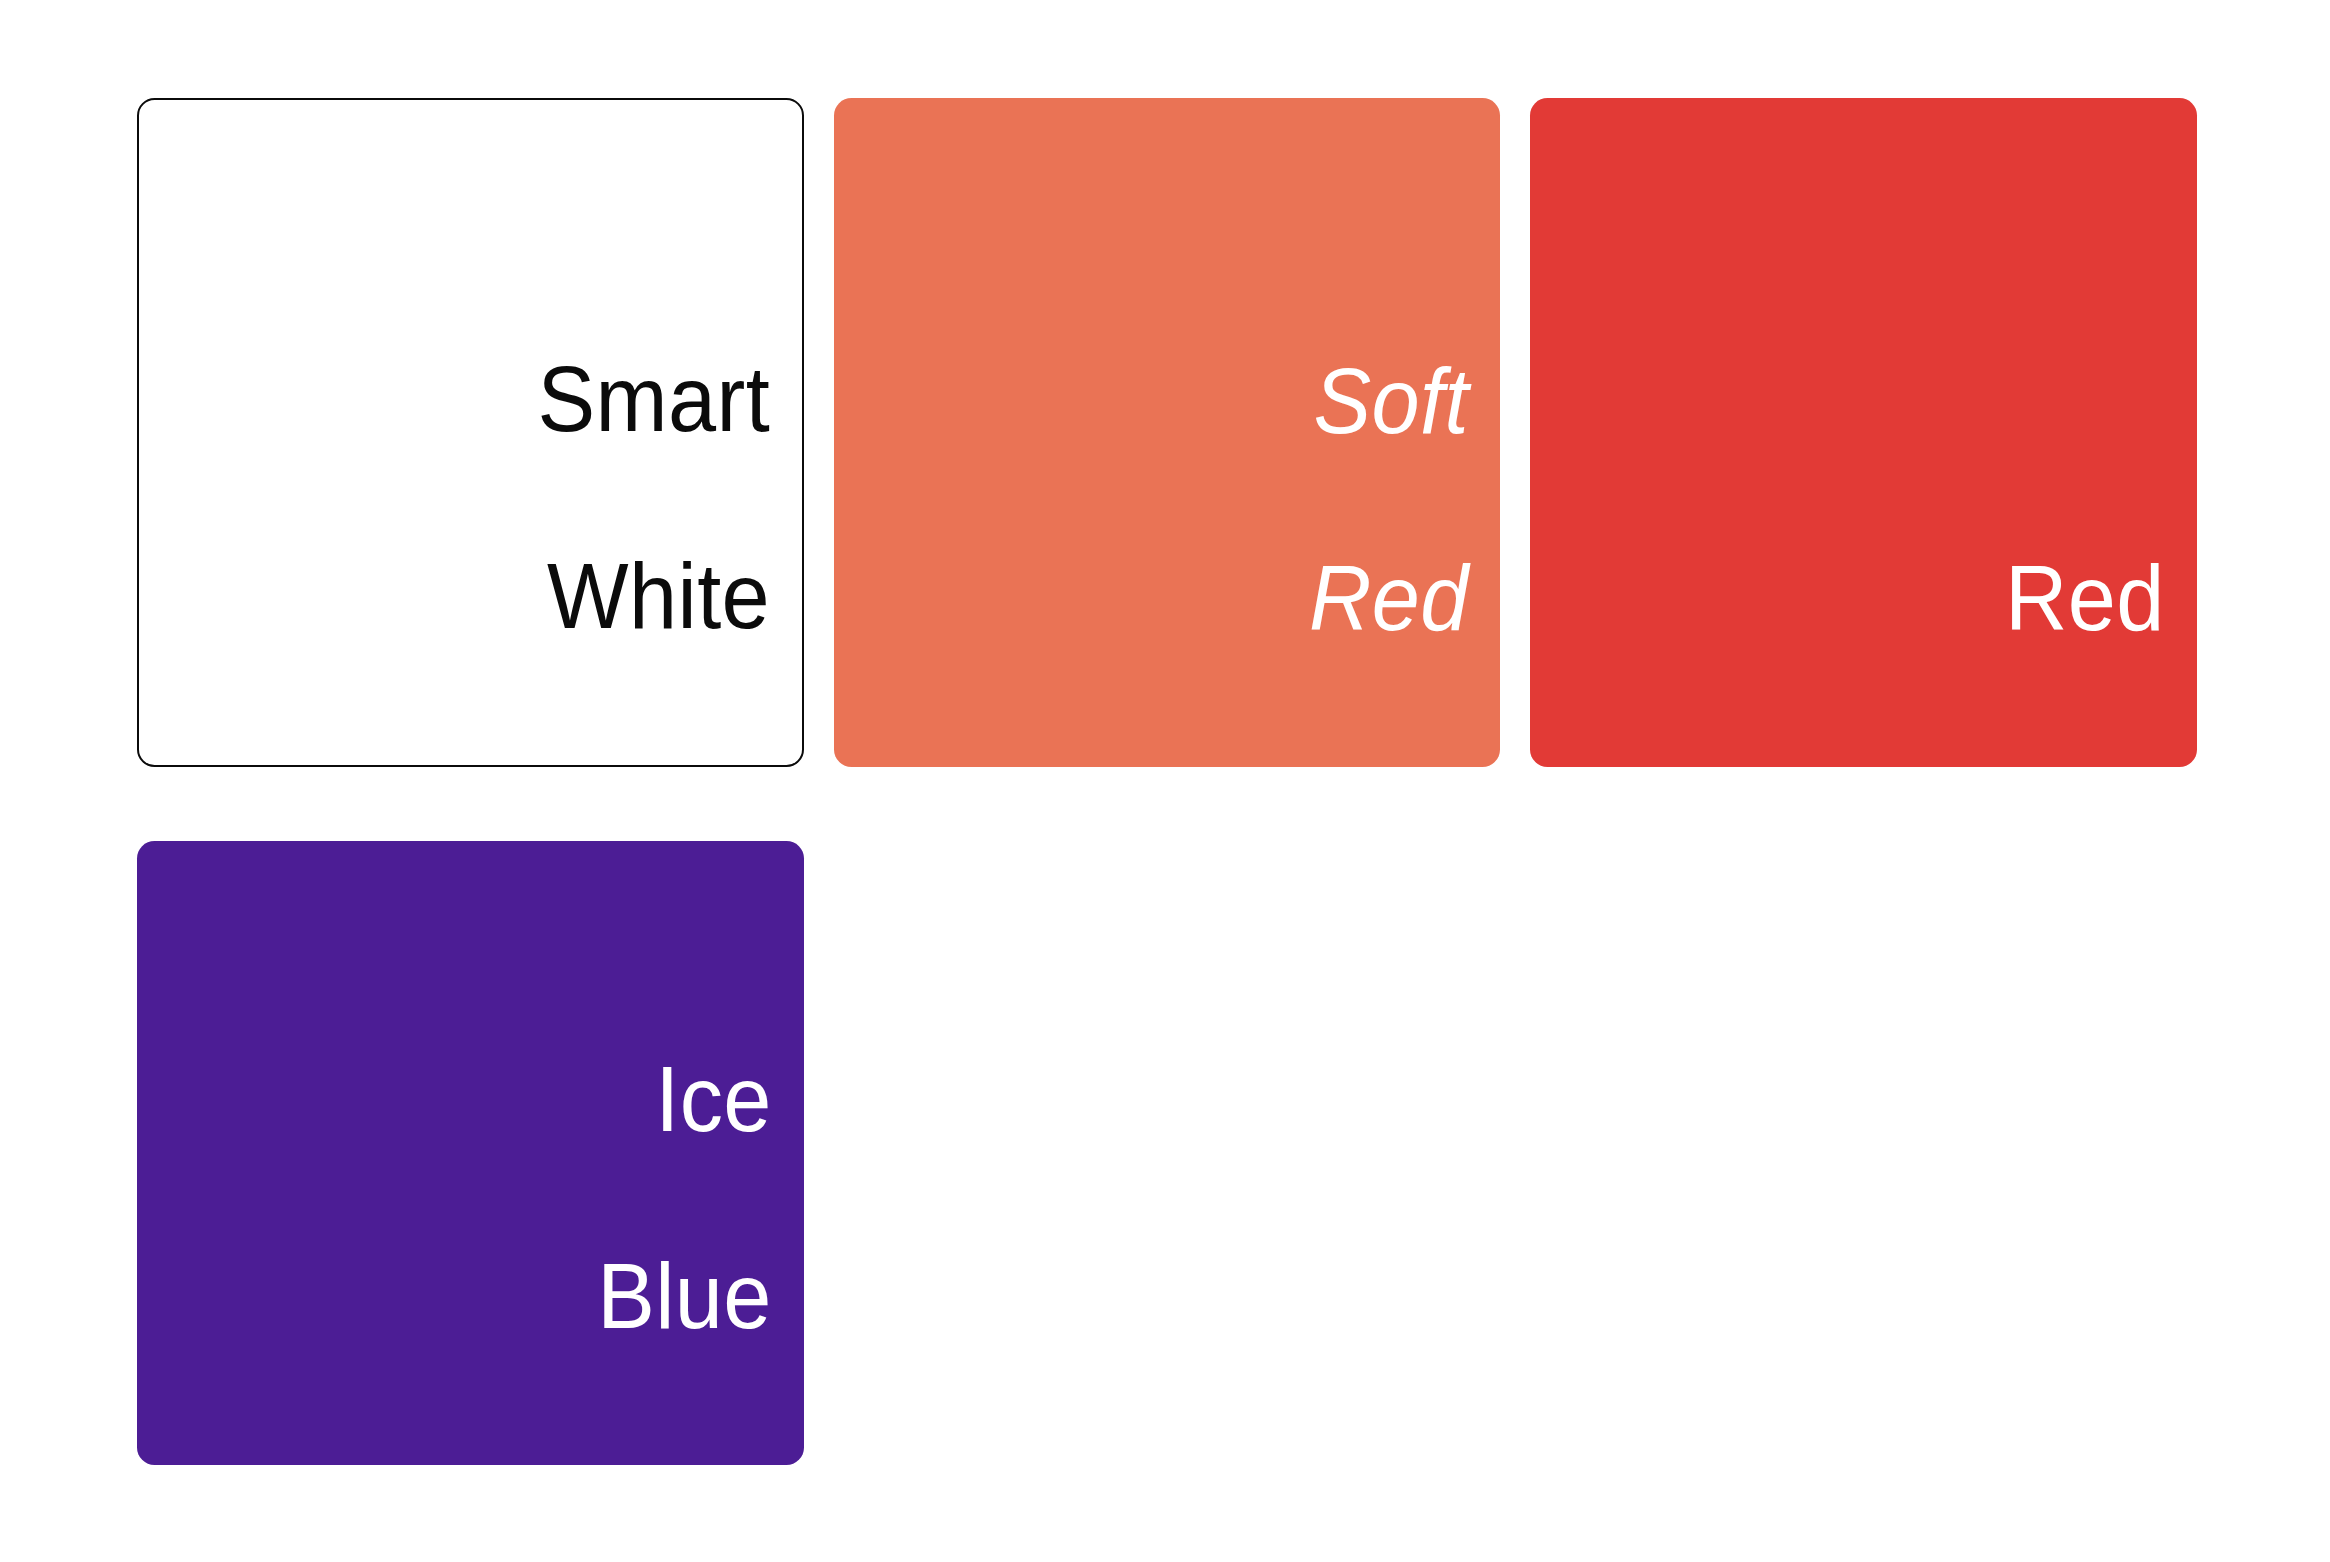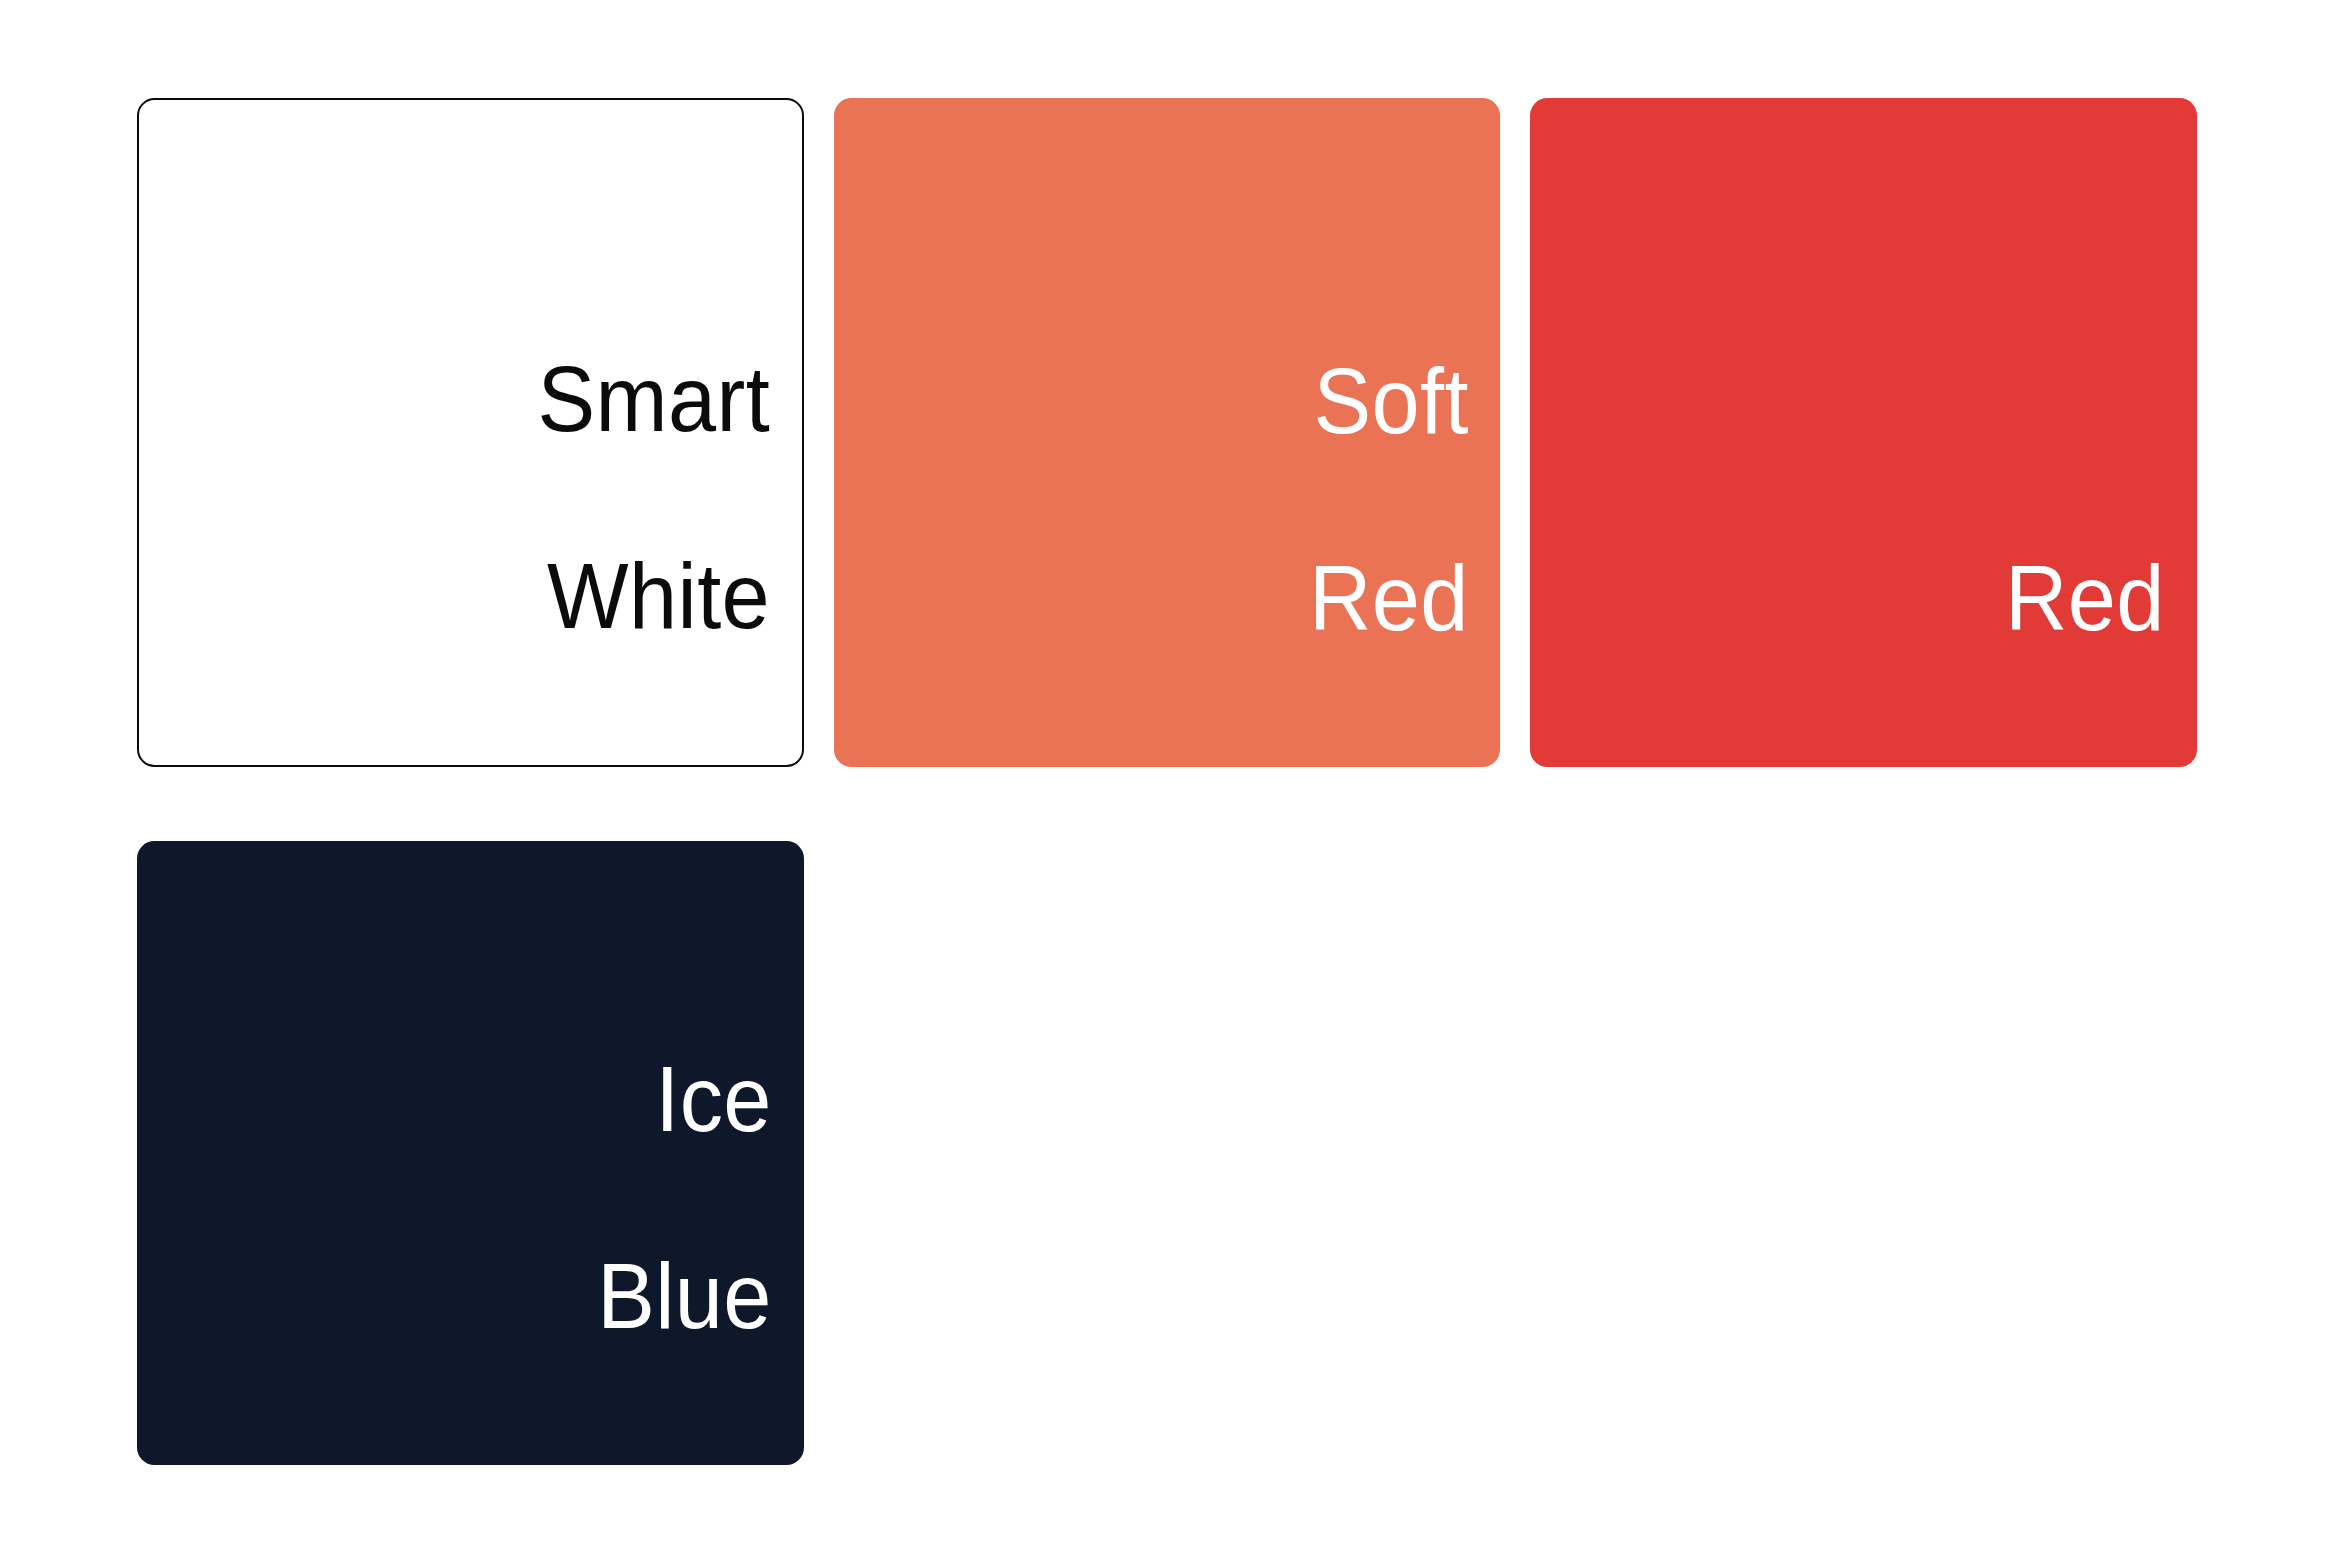--- a/index.html
+++ b/index.html
@@ -73,35 +73,35 @@
 <div id="palette-board">
   <div id="swatch-grid">
 
     <div class="swatch outlined" style="background-color: rgb(255, 255, 255); border-color: rgb(11, 11, 11);">
       <div class="swatch-label" style="color: rgb(11, 11, 11);">
         <span class="swatch-label-line">Smart</span>
         <span class="swatch-label-line">White</span>
       </div>
     </div>
 
-    <div class="swatch" style="background-color: rgb(234, 115, 85);">
+    <div class="swatch" style="background-color: rgb(234, 115, 85); font-style: italic;">
       <div class="swatch-label" style="color: rgb(255, 255, 255);">
         <span class="swatch-label-line">Soft</span>
         <span class="swatch-label-line">Red</span>
       </div>
     </div>
 
     <div class="swatch" style="background-color: rgb(226, 58, 54);">
       <div class="swatch-label" style="color: rgb(255, 255, 255);">
         <span class="swatch-label-line">Red</span>
       </div>
     </div>
 
 
-    <div class="swatch" style="background-color: #0f172a; margin-top: 44px;">
+    <div class="swatch" style="background-color: #4c1d95; margin-top: 44px;">
       <div class="swatch-label" style="color: rgb(255, 255, 255);">
         <span class="swatch-label-line">Ice</span>
         <span class="swatch-label-line">Blue</span>
       </div>
     </div>
 
 
   </div>
 </div>
 

